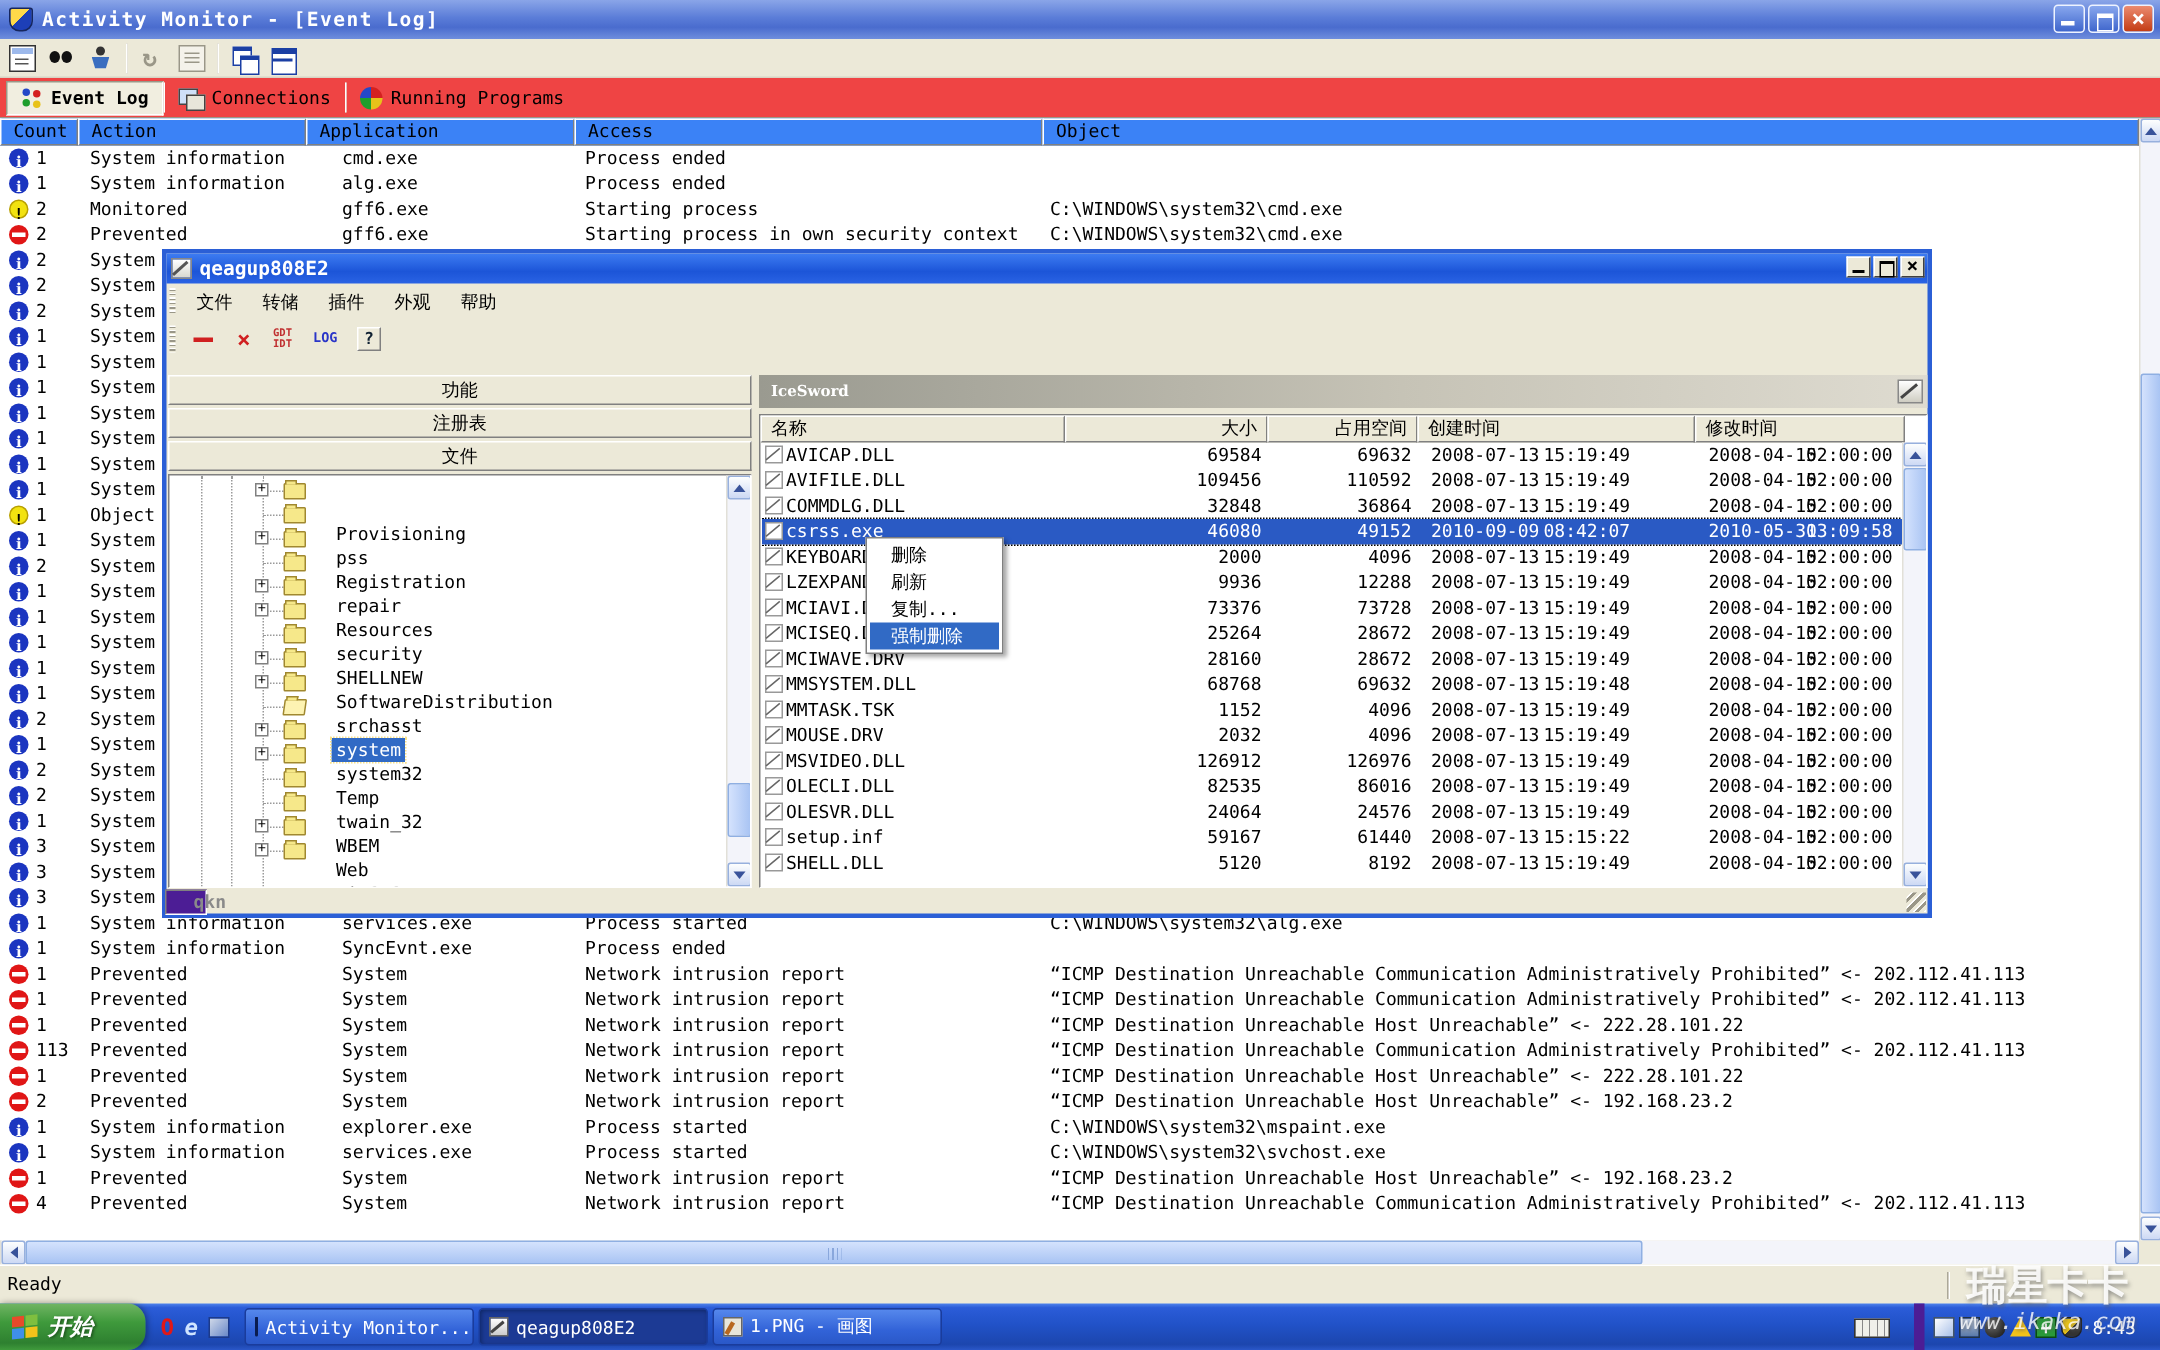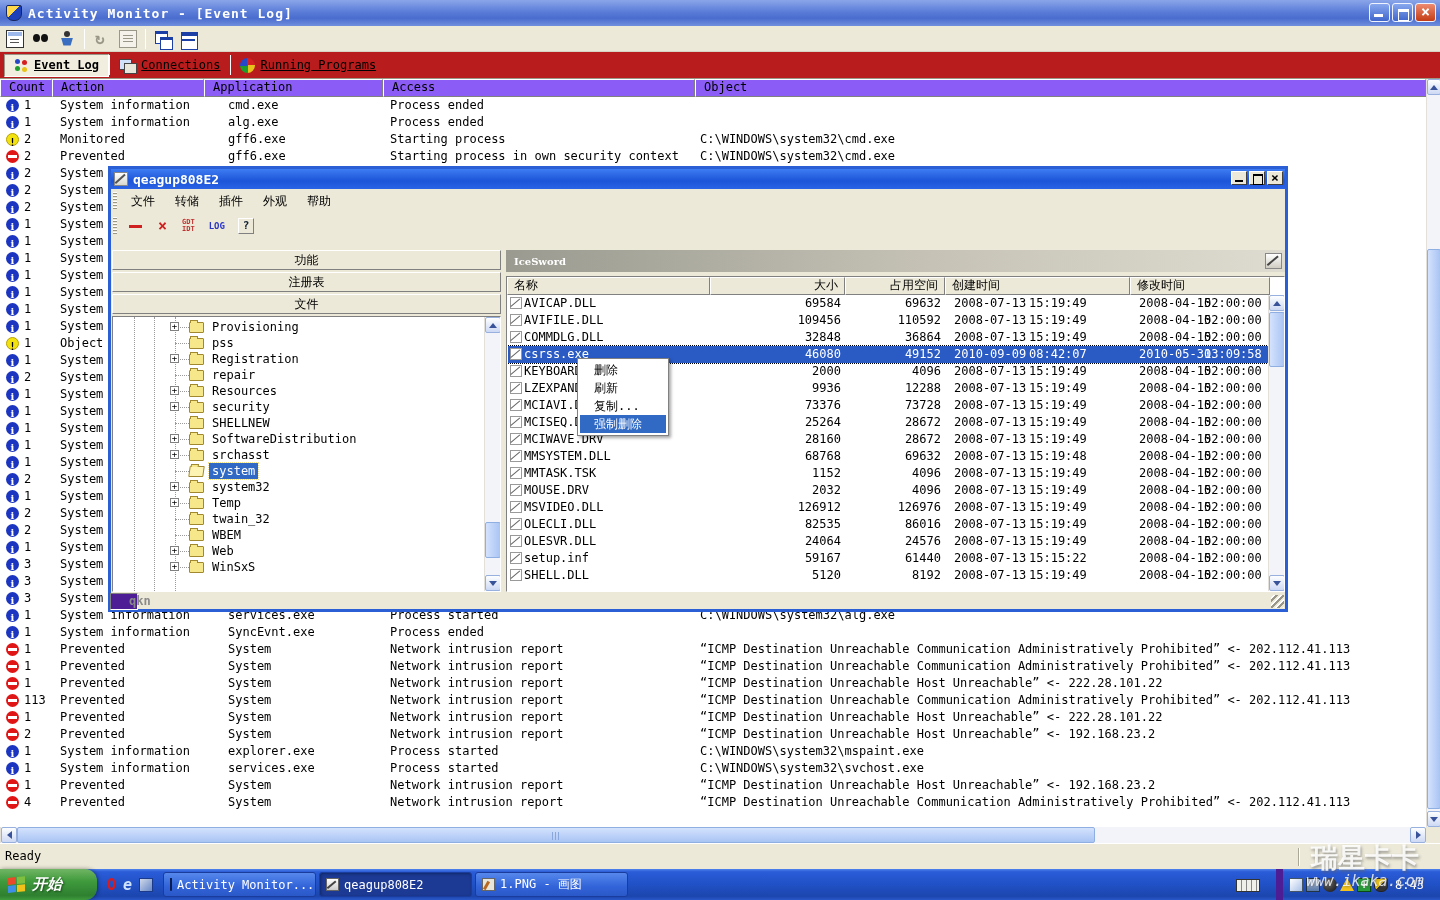--- a/index.html
+++ b/index.html
@@ -38,37 +38,37 @@
   .i-user::after { content:""; position:absolute; left:3px; top:8px; width:12px; height:8px; background:#3a6ec0; clip-path:polygon(20% 100%,0 0,100% 0,80% 100%); }
   .i-refresh::before { content:"↻"; position:absolute; left:2px; top:-1px; color:#9a97885; color:#9a9788; font-size:16px; font-weight:bold; }
   .i-report { border:1px solid #9a9788; background:#f4f2ea; }
   .i-report::before { content:""; position:absolute; left:3px; top:4px; width:10px; height:1px; background:#9a9788; box-shadow:0 3px 0 #9a9788,0 6px 0 #9a9788; }
   .i-cascade::before { content:""; position:absolute; left:1px; top:1px; width:11px; height:9px; border:1px solid #1b3fa4; border-top:3px solid #1b3fa4; background:#fff; }
   .i-cascade::after { content:""; position:absolute; left:6px; top:7px; width:11px; height:9px; border:1px solid #1b3fa4; border-top:3px solid #1b3fa4; background:#fff; }
   .i-tile::before { content:""; position:absolute; left:1px; top:2px; width:15px; height:13px; border:1px solid #1b3fa4; border-top:4px solid #1b3fa4; background:#fff; }
   .i-tile::after { content:""; position:absolute; left:2px; top:9px; width:13px; height:2px; background:#1b3fa4; }
 
   
-  .tabbar { position:absolute; left:0; top:52px; width:1440px; height:27px; background:#b91c1c;
-    display:flex; align-items:center; padding-left:4px; border-bottom:1px solid #9a9788;text-decoration:underline; }
+  .tabbar { position:absolute; left:0; top:52px; width:1440px; height:27px; background:#ef4444;
+    display:flex; align-items:center; padding-left:4px; border-bottom:1px solid #9a9788; }
   .tab { display:inline-flex; align-items:center; gap:6px; height:23px; padding:0 9px; }
   .tab[data-sel="1"] { border:1px solid; border-color:#9a9788 #fff #fff #9a9788; background:#f1eee0; font-weight:bold; }
   .i-dots { width:14px; height:14px; position:relative; }
   .i-dots::before { content:""; position:absolute; left:1px; top:1px; width:5px; height:5px; border-radius:50%; background:#2448c8;
     box-shadow:7px 1px 0 #d42020, 0 7px 0 #1d9e2c, 7px 8px 0 #e8c21a; }
   .i-conn { width:16px; height:14px; position:relative; }
   .i-conn::before { content:""; position:absolute; left:0; top:1px; width:11px; height:9px; border:1px solid #444; background:#cfe0f8; }
   .i-conn::after { content:""; position:absolute; left:5px; top:5px; width:11px; height:9px; border:1px solid #444; background:#e8e6da; }
   .i-run { width:15px; height:15px; border-radius:50%;
     background:conic-gradient(#d42020 0 25%,#e8c21a 25% 50%,#1d9e2c 50% 75%,#2448c8 75% 100%); }
 
   
   .evtable-bg { position:absolute; left:0; top:79px; width:1426px; height:748px; background:#fff; }
   .evheader { position:absolute; left:0; top:79px; width:1426px; height:18px; background:#ece9d8; }
-  .hcell { position:absolute; top:0; height:18px; background:#8b5cf6; border:1px solid;
+  .hcell { position:absolute; top:0; height:18px; background:#3b82f6; border:1px solid;
     border-color:#fff #808080 #808080 #fff; padding-left:8px; line-height:15px; overflow:hidden; }
   .evrows { position:absolute; left:0; top:97px; width:1426px; height:730px; overflow:hidden; }
   .evrow { position:relative; height:17px; line-height:17px; white-space:nowrap; overflow:hidden; }
   .evrow span { position:absolute; top:0; }
   .evicon { width:13px; height:13px; border-radius:50%; left:6px; top:2px !important; text-align:center; }
   .evicon[data-icon="info"] { background:#1b35c0; }
   .evicon[data-icon="info"]::before { content:"i"; color:#fff; font-weight:bold; font-size:10px; line-height:13px; font-family:"DejaVu Serif",serif; }
   .evicon[data-icon="warn"] { background:#f2e210; border:1px solid #b8a000; }
   .evicon[data-icon="warn"]::before { content:"!"; color:#000; font-weight:bold; font-size:10px; line-height:11px; }
   .evicon[data-icon="prevent"] { background:#e01616; position:absolute; }
@@ -130,21 +130,21 @@
   .tree-guides { position:absolute; left:0; top:0; bottom:0; width:100%; pointer-events:none; }
   .tree-guides i { position:absolute; top:0; bottom:0; border-left:1px dotted #9a9a9a; }
   .trows { position:absolute; left:0; top:2px; right:16px; }
   .trow { position:relative; height:16px; line-height:16px; white-space:nowrap; }
   .trow::before { content:""; position:absolute; left:62px; top:8px; width:14px; border-top:1px dotted #9a9a9a; }
   .texp { position:absolute; left:57px; top:3px; width:9px; height:9px; background:#fff; border:1px solid #808080;
     font-size:9px; line-height:7px; text-align:center; z-index:2; }
   .tfold { position:absolute; left:76px; top:3px; width:15px; height:11px; background:#f6e88a; border:1px solid #a08830; border-radius:1px; }
   .tfold::before { content:""; position:absolute; left:0; top:-3px; width:6px; height:2px; background:#f6e88a; border:1px solid #a08830; border-bottom:none; }
   .trow[data-sel="1"] .tfold { transform:skewX(-8deg); background:#fdf3b2; }
-  .tlabel { position:absolute; left:96px; padding:0 3px; }
+  .tlabel { position:absolute; left:108px; padding:0 3px;margin-top:29px; }
   .trow[data-sel="1"] .tlabel { background:#316ac5; color:#fff; outline:1px dotted #f8e088; }
   .tree-scroll { position:absolute; right:0; top:0; width:16px; height:274px; }
   .qkn-box { position:absolute; left:-1px; top:424px; width:28px; height:17px; background:#4c1d95;
     border:1px solid; border-color:#808080 #fff #fff #808080; color:#8a8a8a; font-weight:bold; line-height:15px; padding-left:18px; }
   .is-grip { position:absolute; right:1px; bottom:1px; width:13px; height:13px;
     background:repeating-linear-gradient(135deg,transparent 0 2px,#fff 2px 3px,#9a9788 3px 5px); }
 
   .is-banner { position:absolute; left:395px; top:81px; width:779px; height:22px;
     background:linear-gradient(90deg,#9a9a90 0%,#c6c3b6 55%,#dedbd0 100%); display:flex; align-items:center; }
   .is-banner-label { color:#fff; font-weight:bold; font-size:10px; margin-left:8px; font-family:"DejaVu Serif",serif; }

